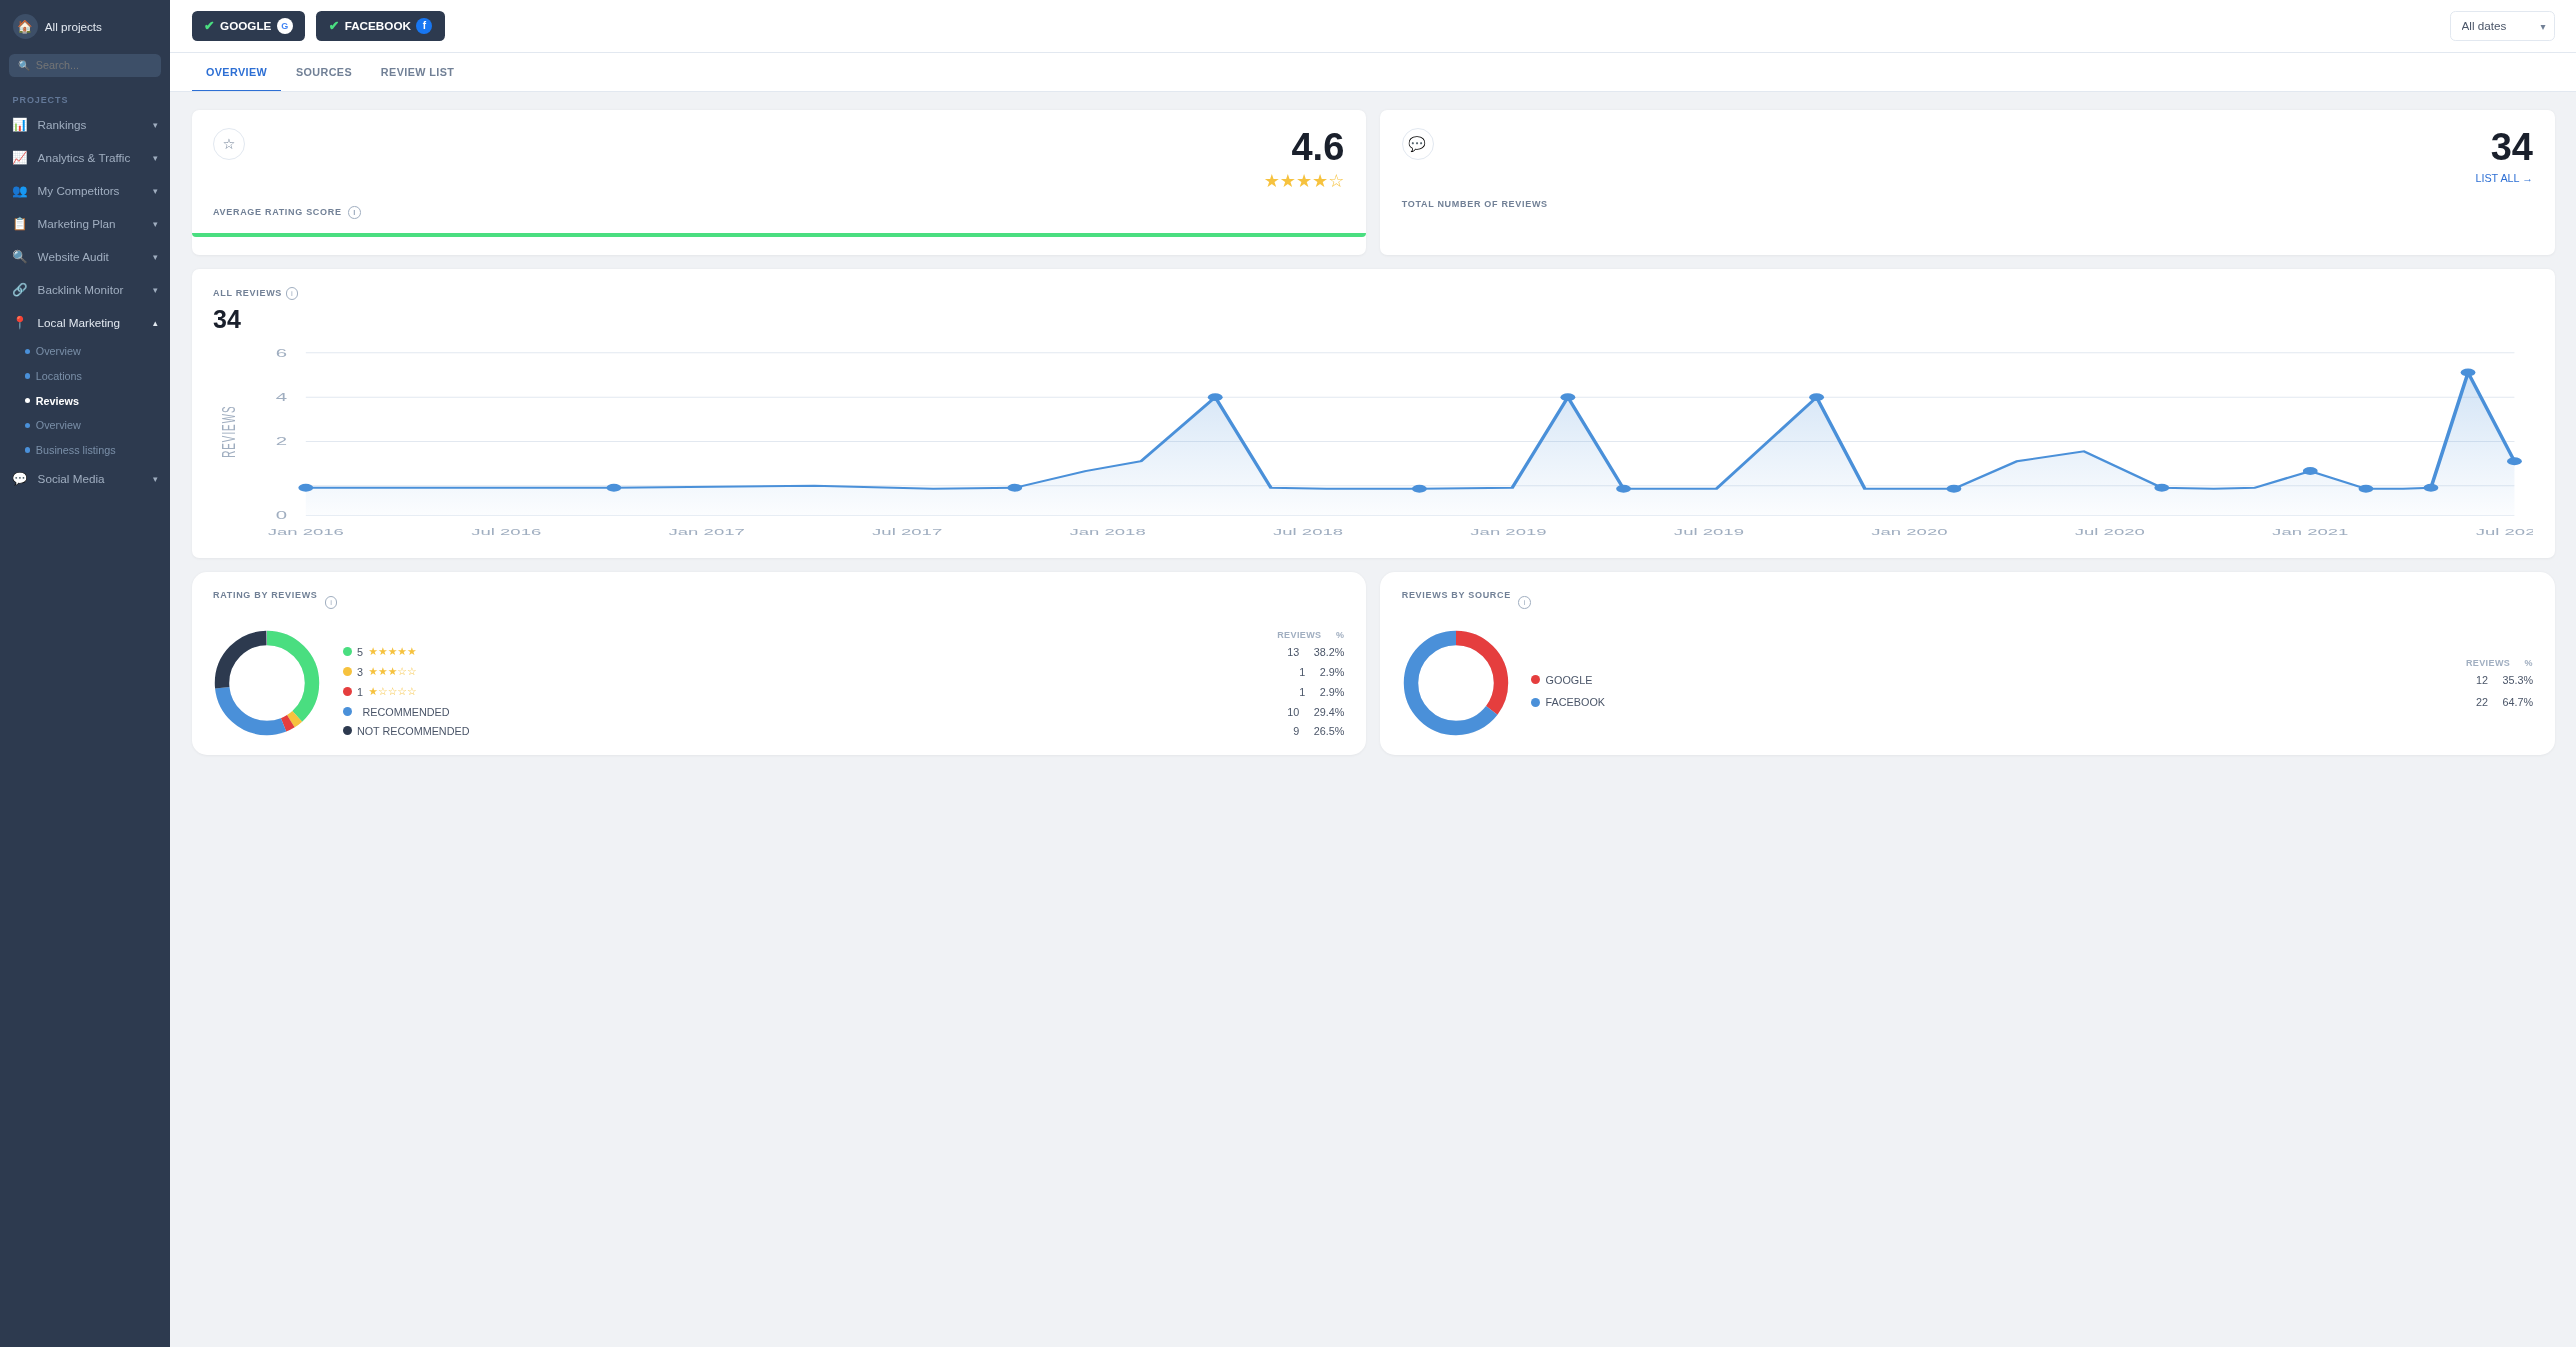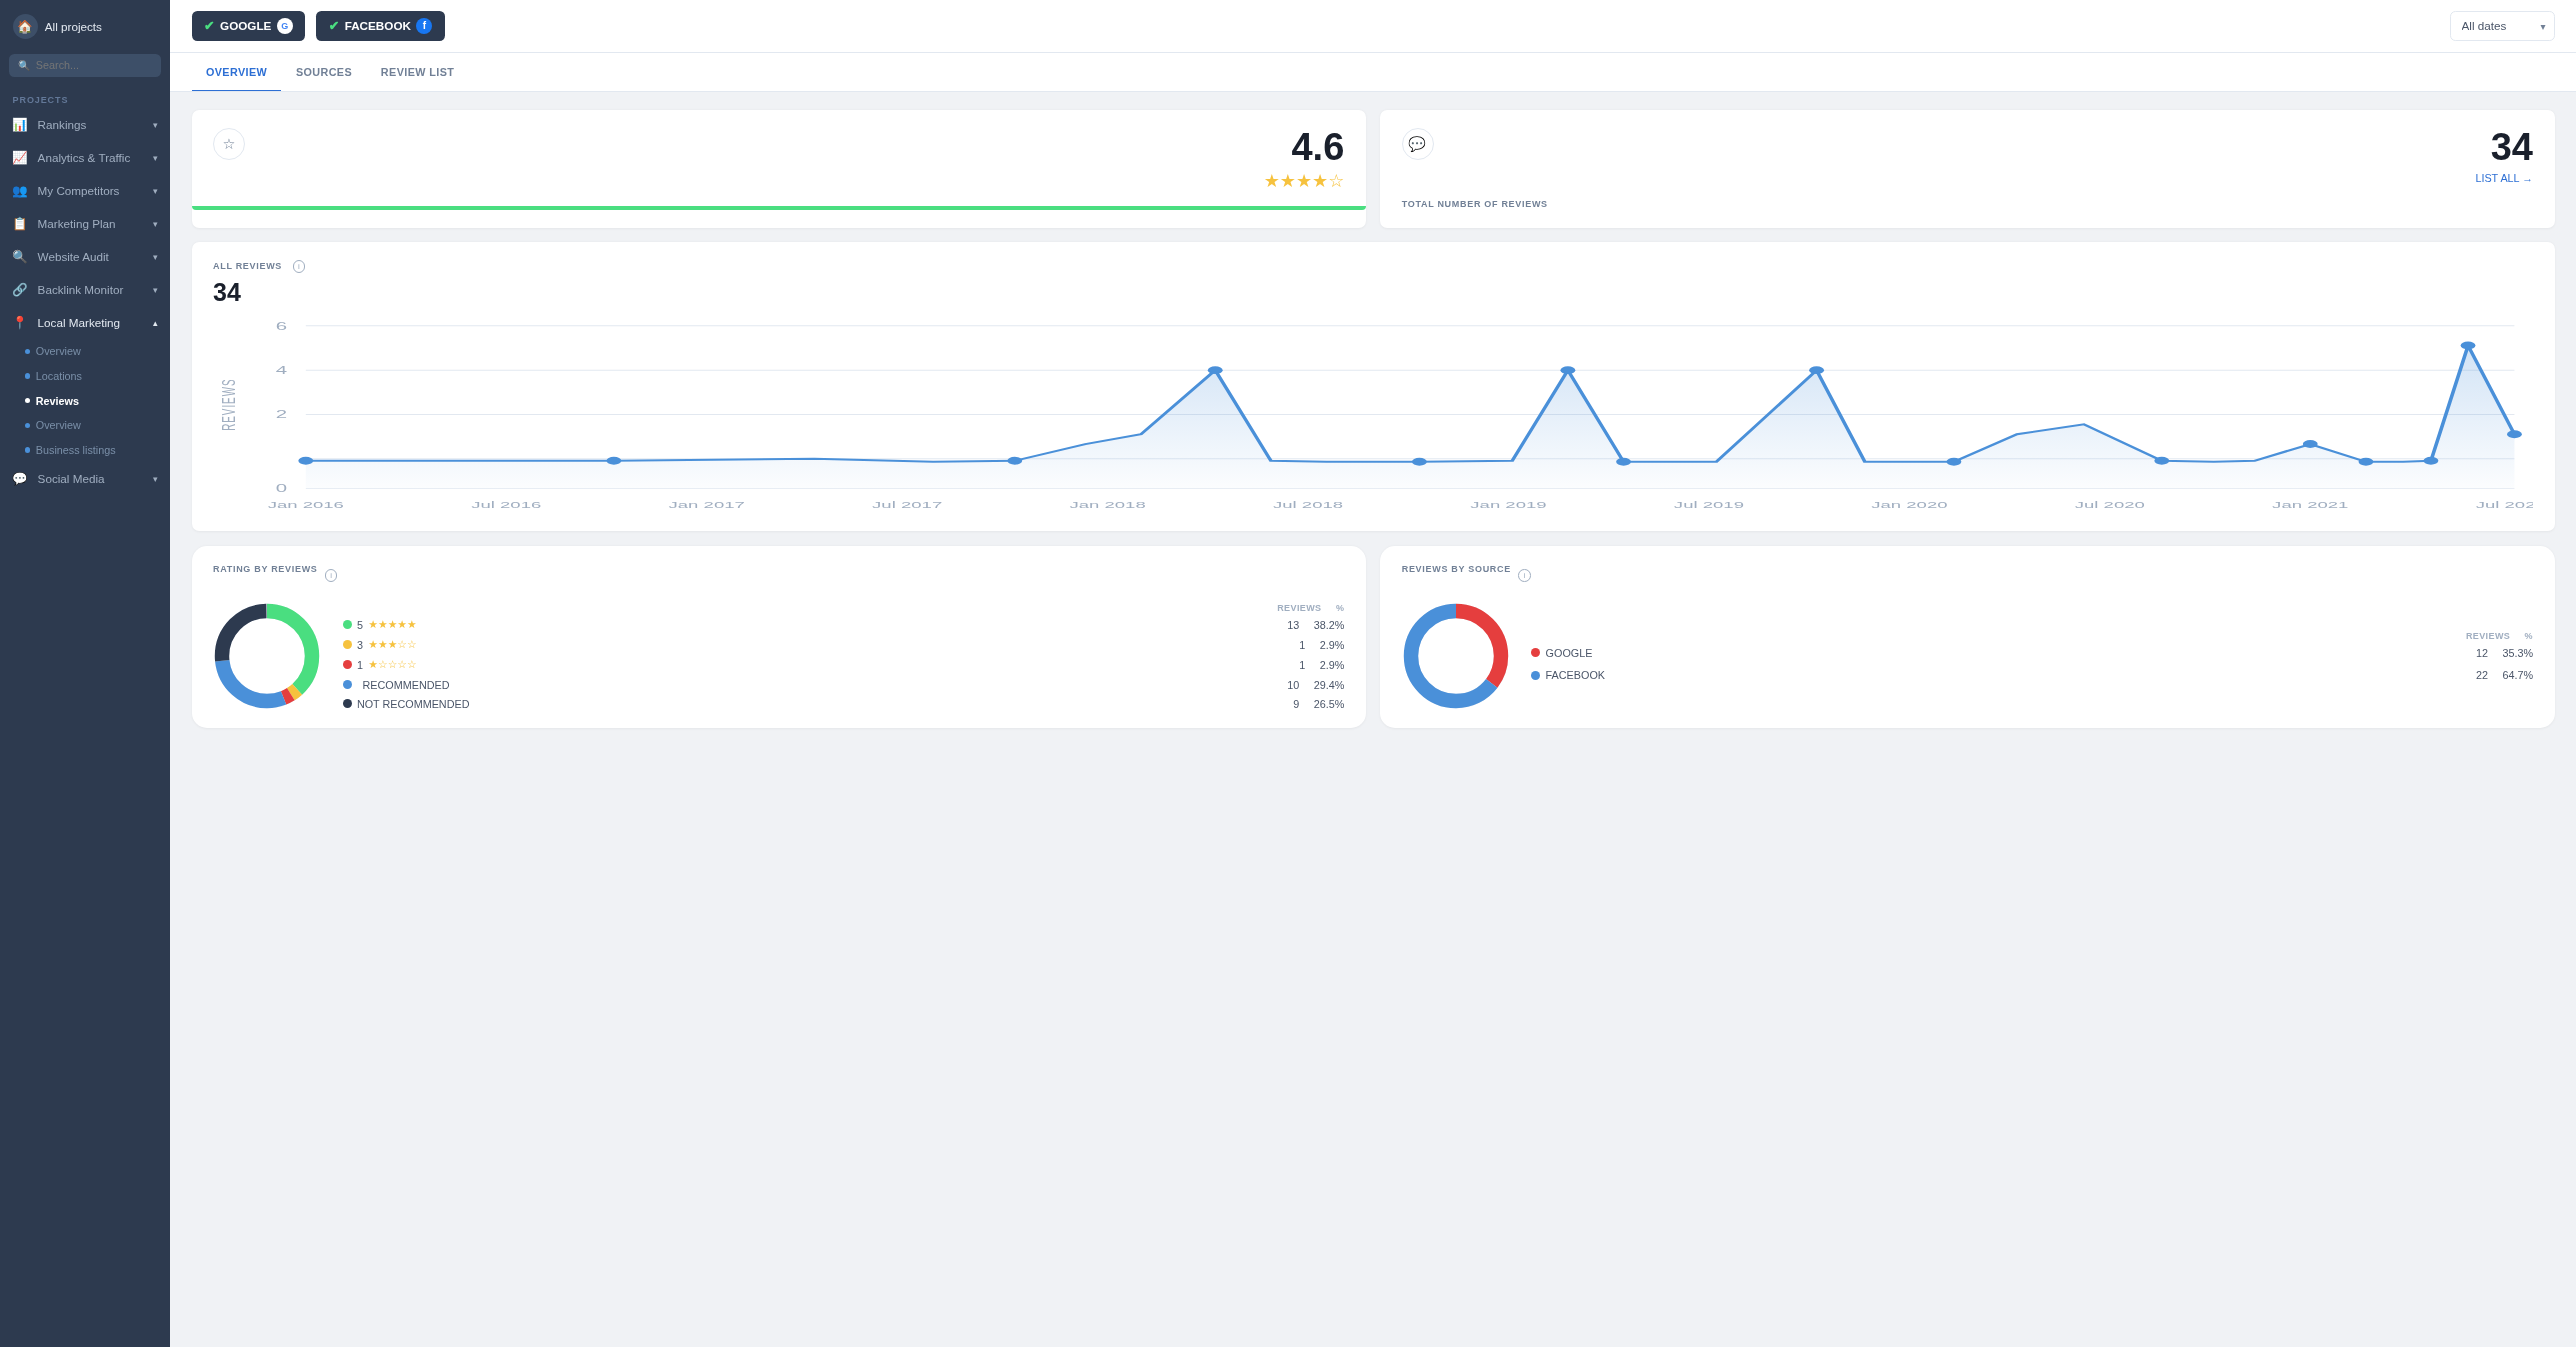--- a/index.html
+++ b/index.html
@@ -320,37 +320,41 @@
     <div class="cards-row">
 
       <div class="card card-half">
         <div class="card-stat">
           <div class="card-icon-wrap">☆</div>
           <div class="card-right">
             <div class="card-big-number">4.6</div>
             <div class="card-stars">★★★★☆</div>
           </div>
         </div>
+        <div class="card-label">
+          <span>AVERAGE RATING SCORE</span>
+          <span class="info-icon">i</span>
+        </div>
         <div class="card-bottom-bar"></div>
       </div>
 
       <div class="card card-half">
         <div class="card-stat">
           <div class="card-icon-wrap">💬</div>
           <div class="card-right">
             <div class="card-big-number">34</div>
             <a class="view-all-link">LIST ALL →</a>
           </div>
         </div>
         <div class="card-label">TOTAL NUMBER OF REVIEWS</div>
       </div>
     </div>
 
     <div class="all-reviews-card">
-      <div style="display:flex;align-items:center;gap:7px;">
+      <div style="display:flex;align-items:center;gap:0;">
         <span class="all-reviews-label">ALL REVIEWS</span>
         <span class="info-icon">i</span>
       </div>
       <div class="all-reviews-number">34</div>
 
       <div class="chart-container">
         <svg class="chart" viewBox="0 0 1250 200" preserveAspectRatio="none">
           <defs>
             <linearGradient id="areaGrad" x1="0" y1="0" x2="0" y2="1">
               <stop offset="0%" stop-color="#4a90d9" stop-opacity="0.25"></stop>

